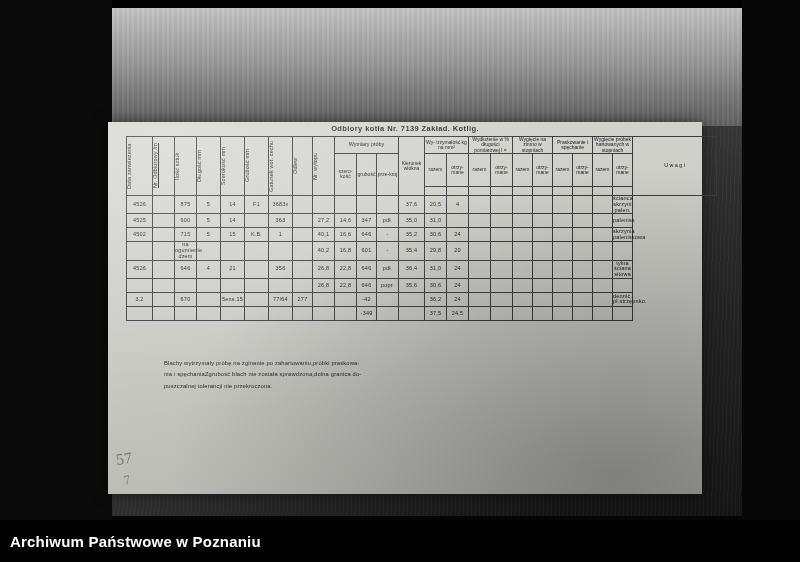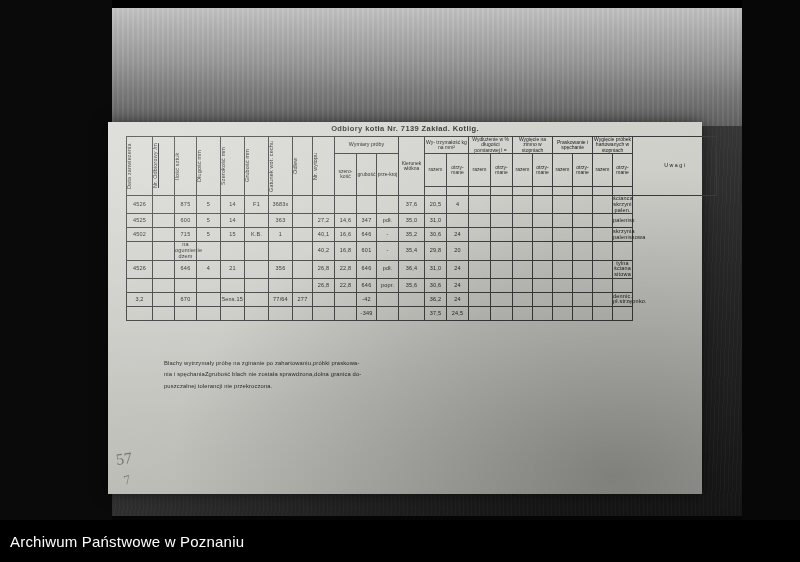--- a/index.html
+++ b/index.html
@@ -63,21 +63,21 @@
   .pencil2{position:absolute;left:16px;bottom:6px;font-size:13px;color:#2a2a2a;opacity:.45;
     transform:rotate(-14deg);font-family:"Liberation Serif",serif;}
 
   
   .dust{position:absolute;inset:0;pointer-events:none;}
   .dust i{position:absolute;background:#e8e8e8;opacity:.55;border-radius:50%;}
 
   
   .caption{position:absolute;left:0;bottom:0;width:800px;height:42px;background:#000;
     display:flex;align-items:center;}
-  .caption span{color:#fff;font-size:15px;font-weight:normal;padding-left:10px;letter-spacing:.2px;}
+  .caption span{color:#fff;font-size:15px;font-weight:bold;padding-left:10px;letter-spacing:.2px;}
 </style>
 </head>
 <body>
 
 <div id="stage">
 
   <div class="film-top"></div>
   <div class="film-edge-left"></div>
   <div class="film-edge-right"></div>
 

